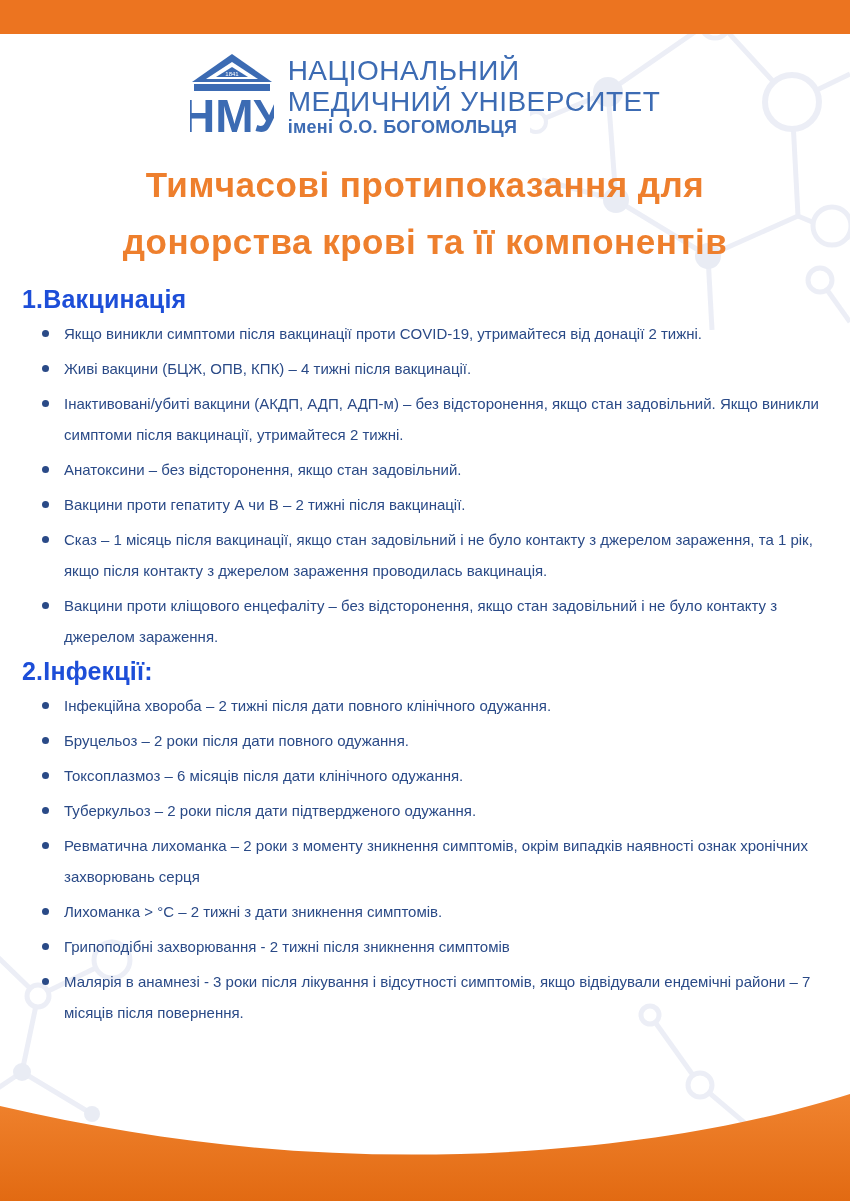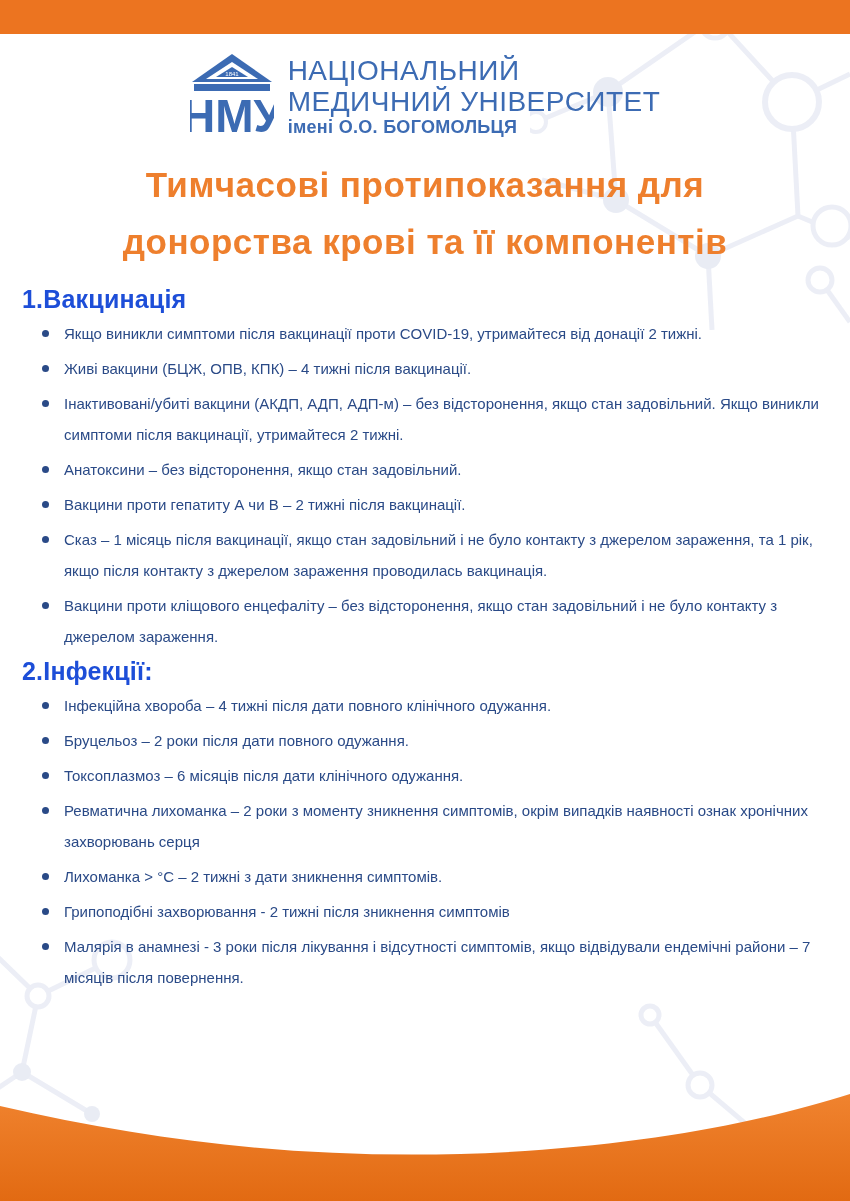--- a/index.html
+++ b/index.html
@@ -140,27 +140,28 @@
         <li>Сказ – 1 місяць після вакцинації, якщо стан задовільний і не було контакту з джерелом зараження, та 1 рік, якщо після контакту з джерелом зараження проводилась вакцинація.</li>
 
         <li>Вакцини проти кліщового енцефаліту – без відсторонення, якщо стан задовільний і не було контакту з джерелом зараження.</li>
       </ul>
   </section>
 
   <section>
     <h2 class="section-heading">2.Інфекції:</h2>
     <ul class="bullets">
 
-        <li>Інфекційна хвороба – 4 тижні після дати повного клінічного одужання.</li>
+        <li>Інфекційна хвороба – 2 тижні після дати повного клінічного одужання.</li>
 
         <li>Бруцельоз – 2 роки після дати повного одужання.</li>
 
 
         <li>Токсоплазмоз – 6 місяців після дати клінічного одужання.</li>
 
+        <li>Туберкульоз – 2 роки після дати підтвердженого одужання.</li>
 
         <li>Ревматична лихоманка – 2 роки з моменту зникнення симптомів, окрім випадків наявності ознак хронічних захворювань серця</li>
 
         <li>Лихоманка &gt; °C – 2 тижні з дати зникнення симптомів.</li>
 
         <li>Грипоподібні захворювання - 2 тижні після зникнення симптомів</li>
 
         <li>Малярія в анамнезі - 3 роки після лікування і відсутності симптомів, якщо відвідували ендемічні райони – 7 місяців після повернення.</li>
       </ul>
   </section>

